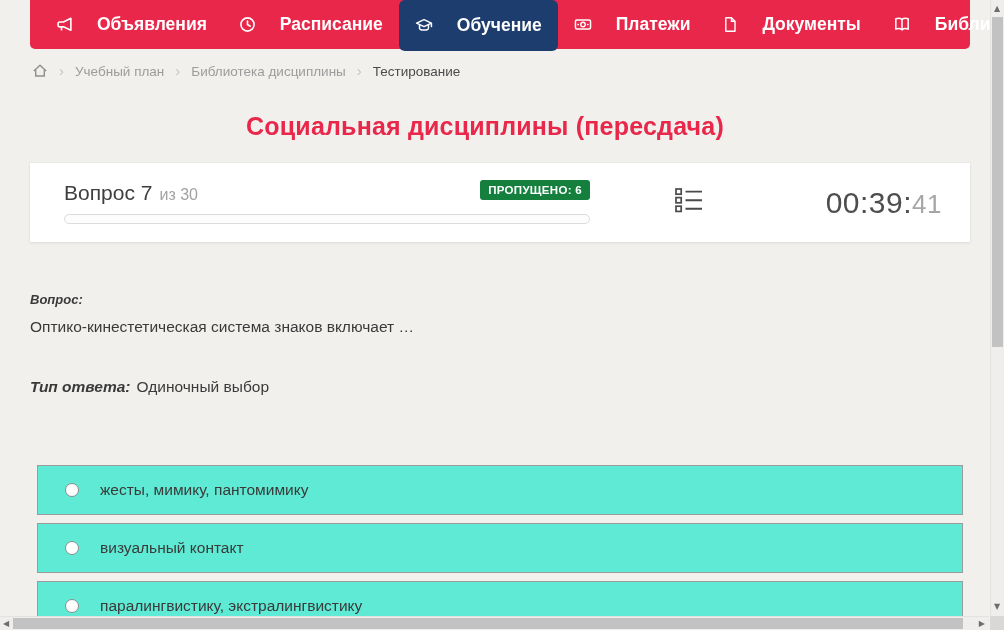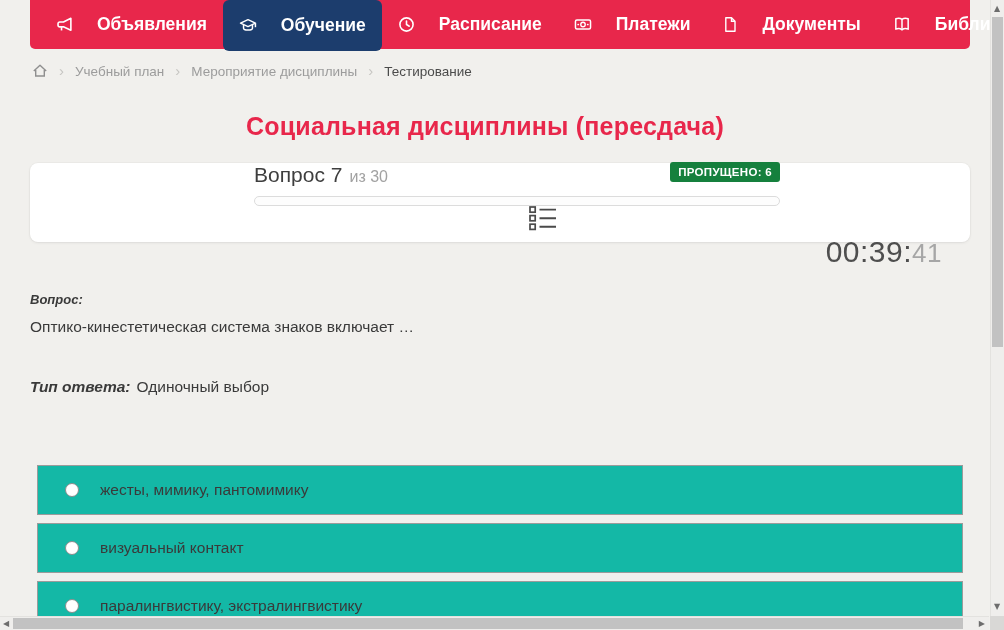--- a/index.html
+++ b/index.html
@@ -34,23 +34,23 @@
   .crumb-sep { color:#c6c5c2; font-size:15px; line-height:1; margin-top:-2px; }
   .crumb-last { color:#4b4b4b; }
   
   .page-title {
     position:absolute; top:112px; left:0; width:970px; text-align:center;
     color:#e8274b; font-size:25px; font-weight:bold; letter-spacing:.2px;
   }
   
   .quiz-card {
     position:absolute; left:30px; top:163px; width:940px; height:79px;
-    background:#ffffff; border-radius:8px;
+    background:#ffffff; border-radius:0;
     box-shadow:0 1px 3px rgba(0,0,0,.07), 0 0 0 1px rgba(0,0,0,.02);
-    display:flex; align-items:center;flex-direction:column;
+    display:flex; align-items:center;
   }
   .card-left { position:relative; margin-left:34px; width:526px; }
   .q-row { display:flex; align-items:baseline; margin-bottom:9px; }
   .q-num { font-size:21px; color:#3e3e3e; }
   .q-total { font-size:16px; color:#a2a2a2; margin-left:7px; }
   .skip-badge {
     position:absolute; right:0; top:-1px;
     background:#15803d; color:#fff; font-size:11.5px; font-weight:bold;
     padding:4px 8px; border-radius:3px; letter-spacing:.3px;
   }
@@ -66,21 +66,21 @@
   }
   .timer .secs { color:#a6a6a6; font-size:26px; }
   
   .q-heading { position:absolute; left:30px; top:292px; font-size:13px; font-weight:bold; font-style:italic;text-align:right; }
   .q-text    { position:absolute; left:30px; top:318px; font-size:15.5px; }
   .type-row  { position:absolute; left:30px; top:378px; font-size:15.5px; }
   .type-label{ font-weight:bold; font-style:italic; margin-right:6px; }
   
   .options { position:absolute; left:37px; top:465px; width:926px; }
   .option {
-    height:50px; border:1px solid #9b9b9b; background:#14b8a6;
+    height:50px; border:1px solid #9b9b9b; background:#5eead4;
     display:flex; align-items:center; margin-bottom:8px; cursor:pointer;
   }
   .radio {
     width:14px; height:14px; border:1px solid #8d8d8d; border-radius:50%;
     margin-left:27px; background:#fff; flex:none;
   }
   .option-label { margin-left:21px; font-size:15.5px; color:#3a3a3a; }
   
   .vscroll {
     position:absolute; right:0; top:0; width:14px; height:616px;
@@ -105,38 +105,38 @@
 <nav class="navbar">
   <div class="nav-item">
     <span>
       <svg width="17" height="17" viewBox="0 0 16 16">
           <path d="M14 2.2v11.2L7 10.2H3.5A1.6 1.6 0 0 1 1.9 8.6v-1.4A1.6 1.6 0 0 1 3.5 5.6H7l7-3.4z" fill="none" stroke="#fff" stroke-width="1.5" stroke-linejoin="round"></path>
           <path d="M5.2 10.4v3.2" stroke="#fff" stroke-width="1.5"></path>
         </svg>
     </span>
     <span>Объявления</span>
   </div>
+  <div class="nav-item">
+    <span>
+      <svg width="17" height="17" viewBox="0 0 16 16">
+          <circle cx="8" cy="8" r="6.2" fill="none" stroke="#fff" stroke-width="1.5"></circle>
+          <path d="M8 4.8V8l2.6 1.6" fill="none" stroke="#fff" stroke-width="1.5" stroke-linecap="round"></path>
+        </svg>
+    </span>
+    <span>Расписание</span>
+  </div>
   <div class="nav-item active">
     <span>
       <svg width="18" height="17" viewBox="0 0 16 16">
           <path d="M1 5.8 8 2.5l7 3.3-7 3.2z" fill="none" stroke="#fff" stroke-width="1.4" stroke-linejoin="round"></path>
           <path d="M3.8 7.4v3.1c0 .9 2 1.7 4.2 1.7s4.2-.8 4.2-1.7V7.4" fill="none" stroke="#fff" stroke-width="1.4"></path>
           <path d="M15 6v3.6" stroke="#fff" stroke-width="1.4"></path>
         </svg>
     </span>
     <span>Обучение</span>
-  </div>
-  <div class="nav-item">
-    <span>
-      <svg width="17" height="17" viewBox="0 0 16 16">
-          <circle cx="8" cy="8" r="6.2" fill="none" stroke="#fff" stroke-width="1.5"></circle>
-          <path d="M8 4.8V8l2.6 1.6" fill="none" stroke="#fff" stroke-width="1.5" stroke-linecap="round"></path>
-        </svg>
-    </span>
-    <span>Расписание</span>
   </div>
   <div class="nav-item">
     <span>
       <svg width="18" height="17" viewBox="0 0 16 16">
           <rect x="0.9" y="3.8" width="14.2" height="8.4" rx="1.4" fill="none" stroke="#fff" stroke-width="1.4"></rect>
           <circle cx="8" cy="8" r="2.1" fill="none" stroke="#fff" stroke-width="1.3"></circle>
           <path d="M3.4 8h.2M12.4 8h.2" stroke="#fff" stroke-width="1.6" stroke-linecap="round"></path>
         </svg>
     </span>
     <span>Платежи</span>
@@ -169,21 +169,21 @@
 <div class="breadcrumb">
   <span style="display:flex;">
     <svg width="16" height="16" viewBox="0 0 16 16">
         <path d="M1.8 8.1 8 2.3l6.2 5.8" fill="none" stroke="#8f8f8f" stroke-width="1.4" stroke-linejoin="round"></path>
         <path d="M3.7 6.9V13h8.6V6.9" fill="none" stroke="#8f8f8f" stroke-width="1.4"></path>
       </svg>
   </span>
   <span class="crumb-sep">›</span>
   <span>Учебный план</span>
   <span class="crumb-sep">›</span>
-  <span>Мероприятие дисциплины</span>
+  <span>Библиотека дисциплины</span>
   <span class="crumb-sep">›</span>
   <span class="crumb-last">Тестирование</span>
 </div>
 
 <div class="page-title">Социальная дисциплины (пересдача)</div>
 
 <div class="quiz-card">
   <div class="card-left">
     <div class="q-row">
       <span class="q-num">Вопрос 7</span>

